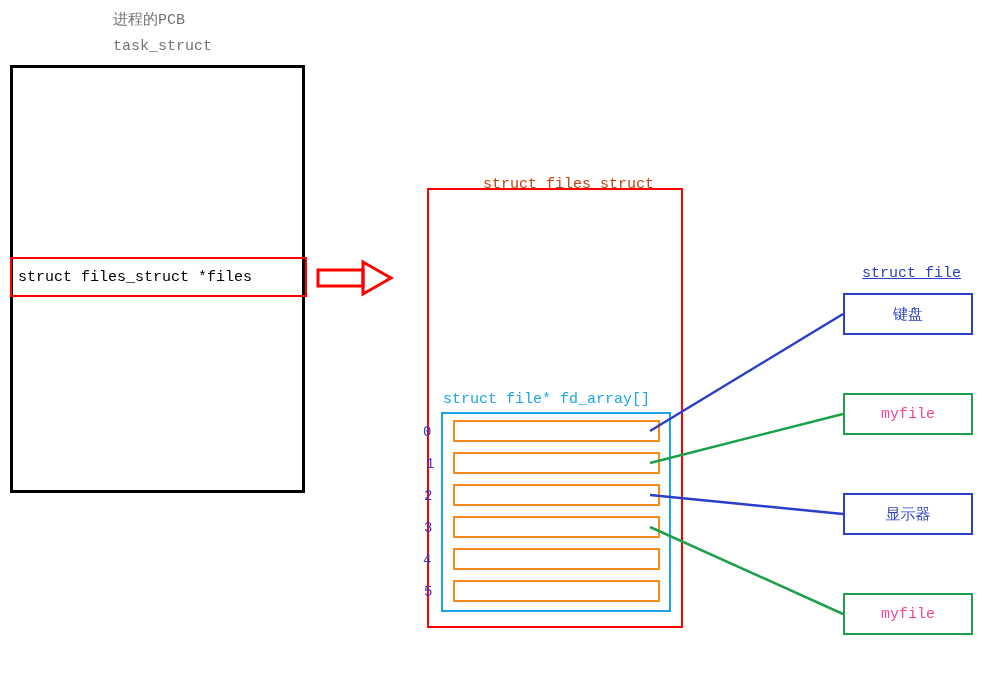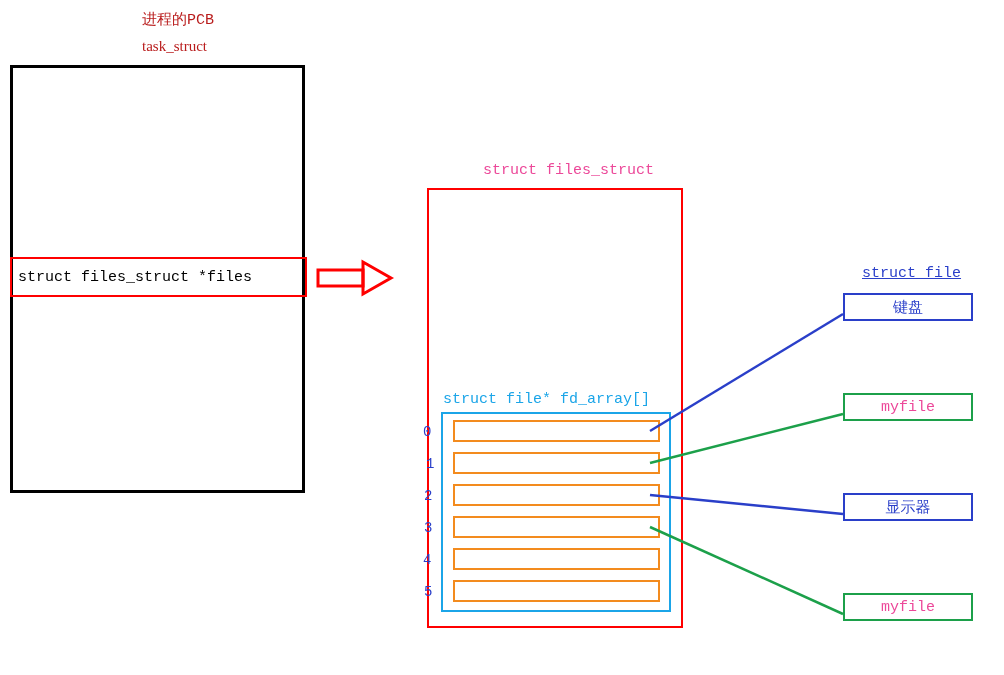--- a/index.html
+++ b/index.html
@@ -49,50 +49,50 @@
     }
     .fd-index {
       position: absolute;
       color: #2a3fc9;
       font-size: 14px;
     }
     
     .sf-box {
       position: absolute;
       width: 130px;
-      height: 28px;
+      height: 42px;
       display: flex;
       align-items: center;
       justify-content: center;
       font-size: 15px;
     }
     .sf-blue { border: 2.5px solid #2a3fc9; color: #2a3fc9; }
     .sf-green { border: 2.5px solid #1ca04a; color: #ec4899; }
     
     .arrow {
       position: absolute;
     }
     
     .svg-lines {
       position: absolute;
       left: 0; top: 0;
       width: 1004px; height: 675px;
       pointer-events: none;
     }
     
-    .c-black { color: #b91c1c; margin-left: 29px; }
-    .c-red { color: #ec4899; }
+    .c-black { color: #737373; }
+    .c-red { color: #c2410c; margin-top: 14px; }
     .c-blue { color: #2a3fc9; }
     .c-cyan { color: #1ba5e8; }
   </style>
 </head>
 <body>
 
 <div class="label c-black" style="left:113px; top:10px; font-size:15px;">进程的PCB</div>
-<div class="label c-black" style="left:113px; top:38px; font-size:15px;font-family:Liberation Serif, serif;">task_struct</div>
+<div class="label c-black" style="left:113px; top:38px; font-size:15px;">task_struct</div>
 
 <div class="box pcb-box" style="left:10px; top:65px; width:295px; height:428px;"></div>
 
 <div class="files-ptr-box" style="left:10px; top:257px; width:297px; height:40px;">
   <div class="files-ptr-text" style="position:absolute; left:4px; top:2px;">struct files_struct *files</div>
 </div>
 
 <svg class="arrow" style="left:316px; top:258px; width:80px; height:40px;" viewBox="0 0 80 40">
   <rect x="2" y="12" width="45" height="16" fill="none" stroke="#ff0000" stroke-width="3"></rect>
   <polygon points="47,4 47,36 75,20" fill="none" stroke="#ff0000" stroke-width="3"></polygon>

